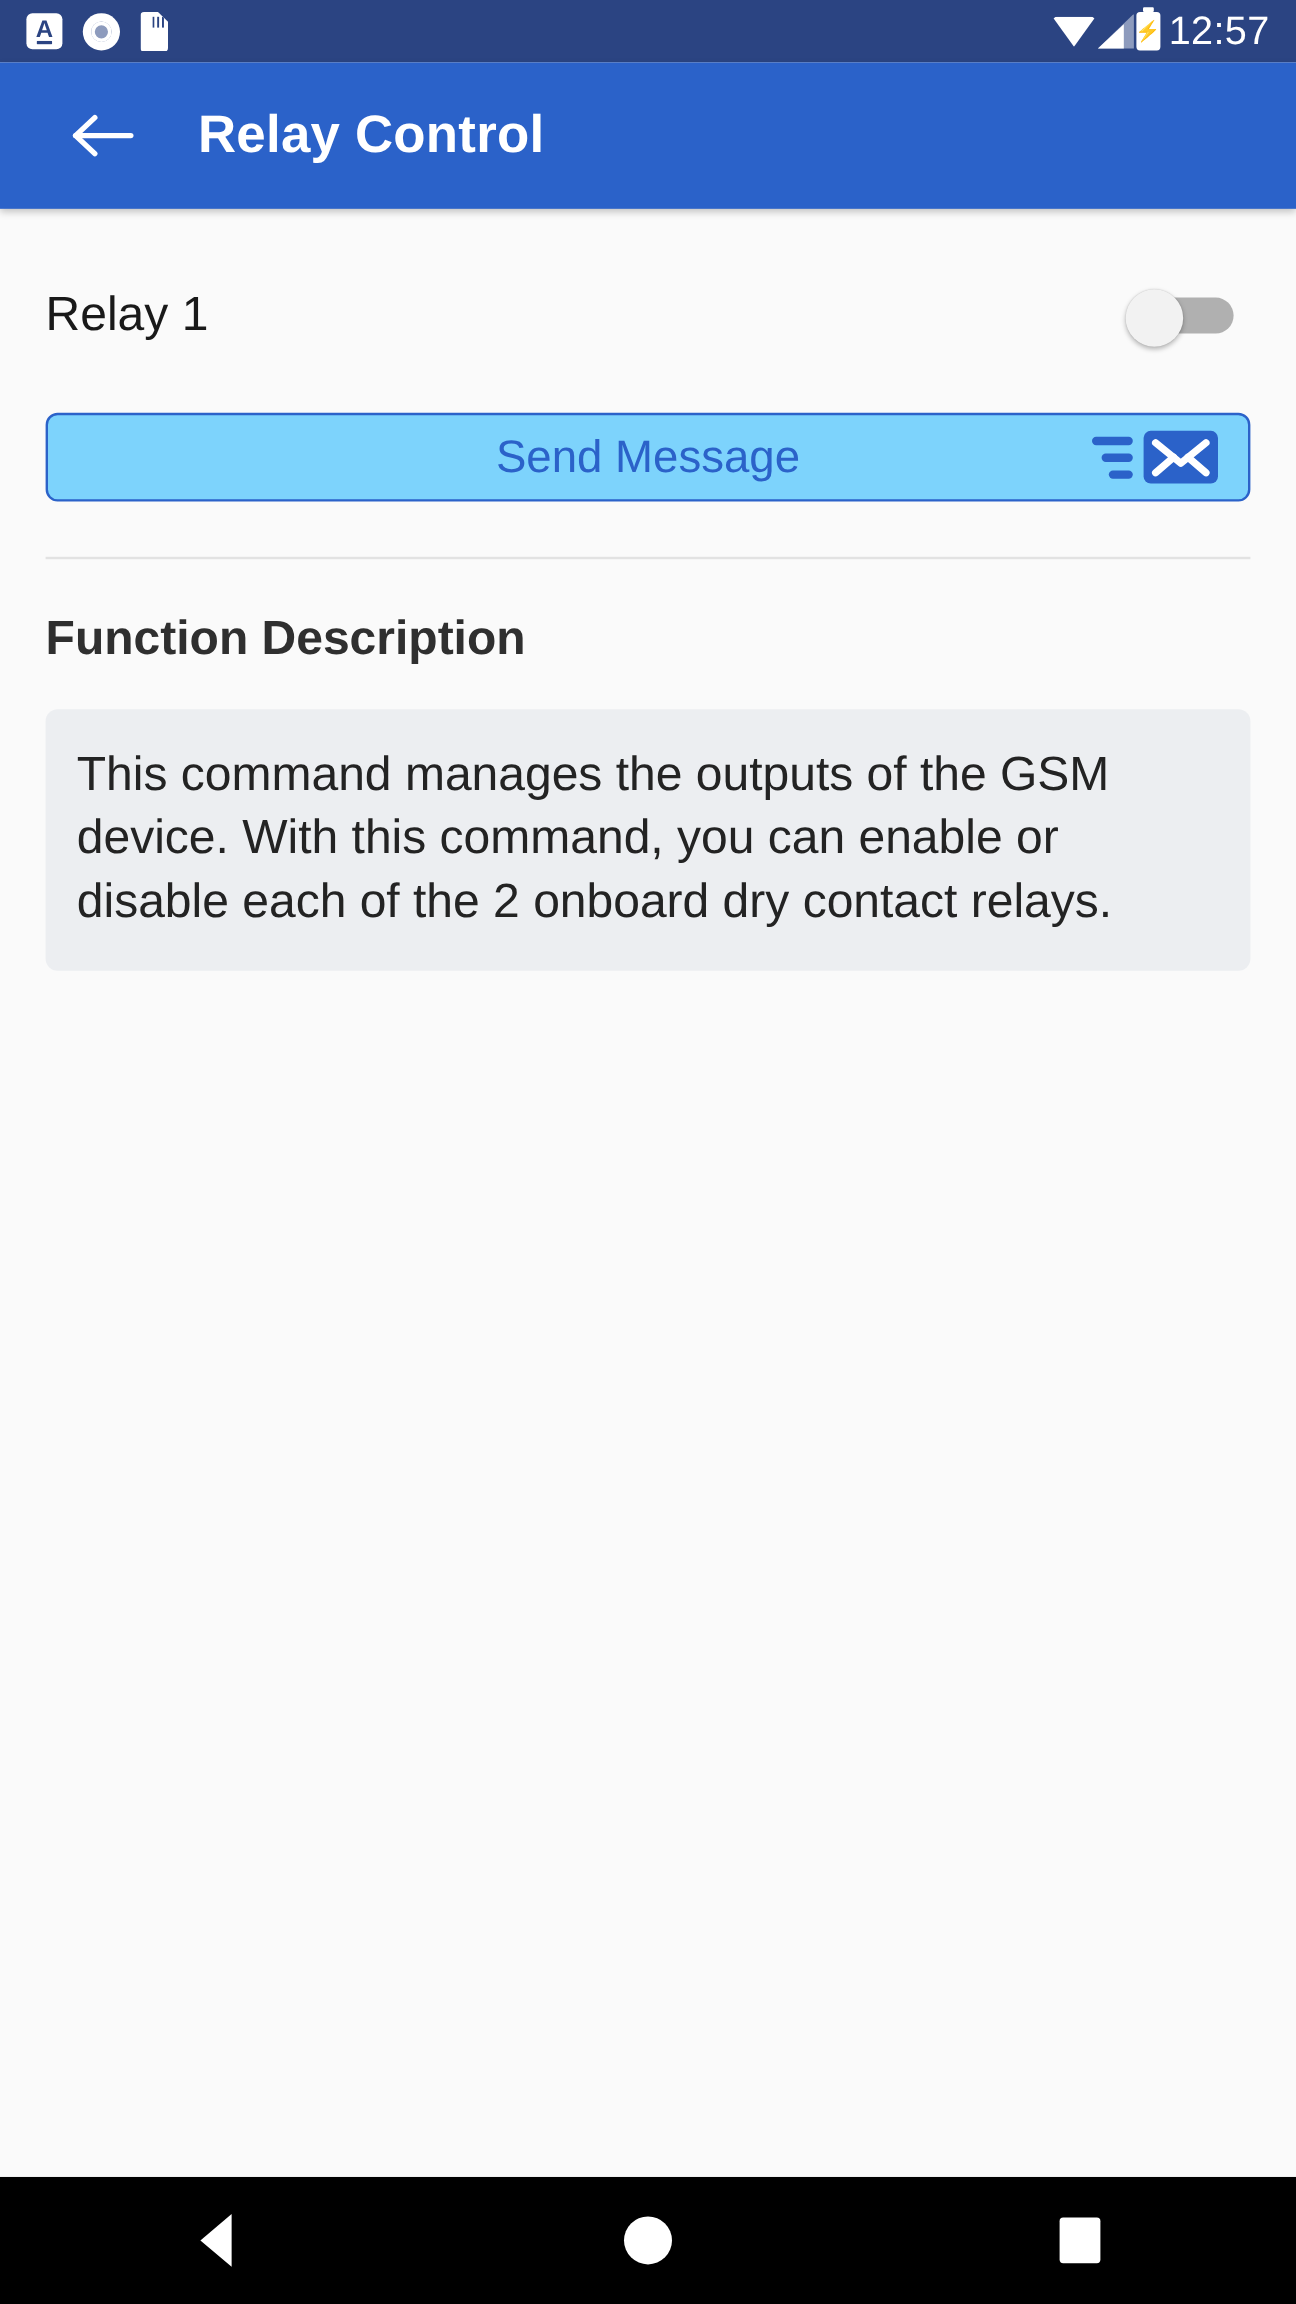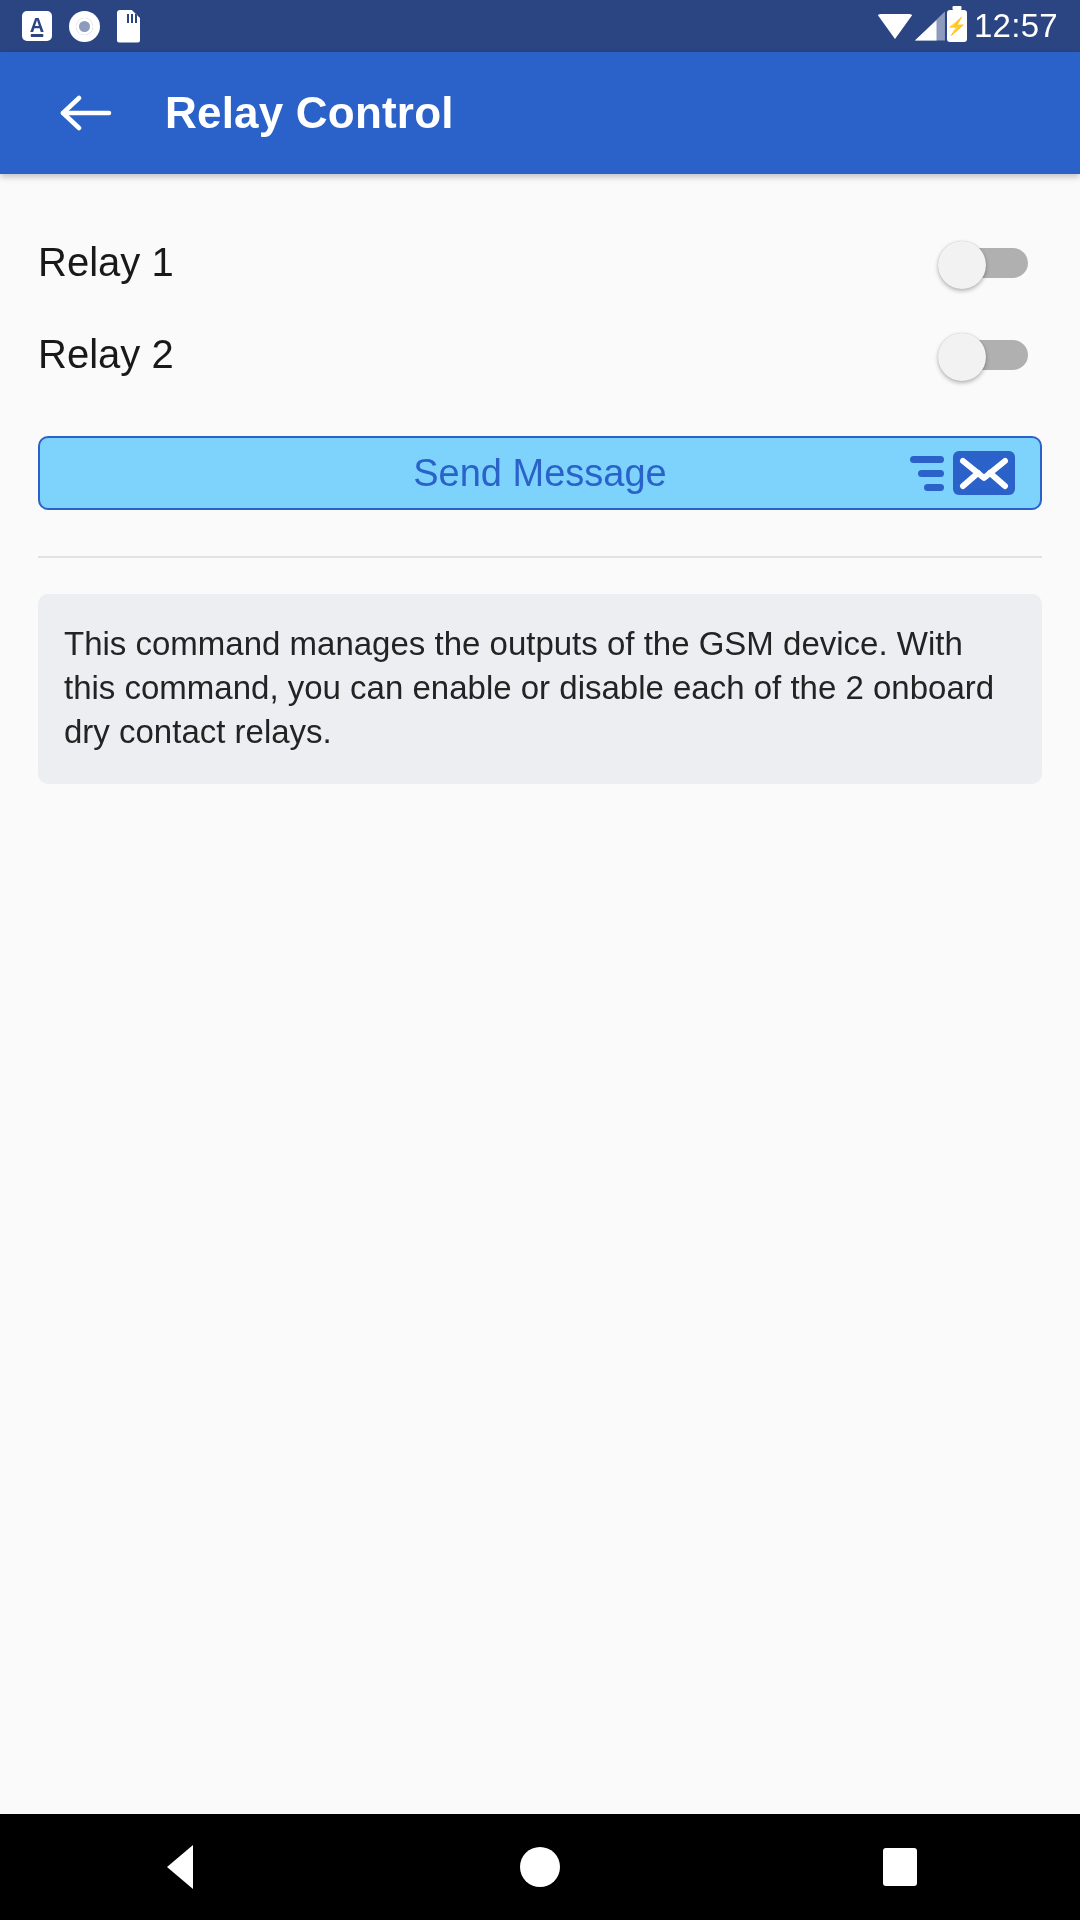--- a/index.html
+++ b/index.html
@@ -101,21 +101,21 @@
   .speedlines i:nth-child(1){ width:34px; }
   .speedlines i:nth-child(2){ width:26px; }
   .speedlines i:nth-child(3){ width:20px; }
 
   .divider { height:2px; background:#e2e2e2; margin:46px 0 0 0; }
 
   .section-title { font-size:40px; font-weight:700; color:#2f2f2f; margin-top:44px; }
 
   .desc-box { margin-top:36px; background:#eceef1; border-radius:10px;
     padding:28px 26px 30px 26px; }
-  .desc-text { font-size:33px; line-height:1.33; color:#232323; }
+  .desc-text { font-size:40px; line-height:1.33; color:#232323; }
 
   
   .navbar { flex:0 0 106px; height:106px; background:#000000;
     display:flex; align-items:center; justify-content:space-around; }
   .nav-btn { width:120px; height:106px; display:flex; align-items:center; justify-content:center;
     cursor:pointer; }
   .nav-back { width:0; height:0; border-top:22px solid transparent;
     border-bottom:22px solid transparent; border-right:26px solid #ffffff; }
   .nav-home { width:40px; height:40px; border-radius:50%; background:#ffffff; }
   .nav-recents { width:34px; height:38px; background:#ffffff; border-radius:3px; }
@@ -154,47 +154,41 @@
   <div class="content">
 
     <div class="relay-row first">
       <div class="relay-label">Relay 1</div>
       <div class="switch">
         <div class="track"></div>
         <div class="thumb"></div>
       </div>
     </div>
 
-    <div class="relay-row">
-      <div class="relay-label">Relay 2</div>
-      <div class="switch">
-        <div class="track"></div>
-        <div class="thumb"></div>
-      </div>
-    </div>
 
     <div class="action-btn">
       <div class="lbl">Send Message</div>
       <div class="btn-icon">
         <div class="speedlines">
             <i></i>
             <i></i>
             <i></i>
           </div>
         <svg width="64" height="48" viewBox="0 0 64 48">
           <rect x="1" y="2" width="62" height="44" rx="6" fill="#2b62c9"></rect>
           <path d="M11 12 L32 29 L53 12" stroke="#ffffff" stroke-width="6" stroke-linecap="round" stroke-linejoin="round" fill="none"></path>
           <path d="M11 37 L26 24 M53 37 L38 24" stroke="#ffffff" stroke-width="6" stroke-linecap="round" fill="none"></path>
         </svg>
       </div>
     </div>
 
 
     <div class="divider"></div>
 
+    <div class="section-title">Function Description</div>
 
     <div class="desc-box">
       <div class="desc-text">This command manages the outputs of the GSM device. With this command, you can enable or disable each of the 2 onboard dry contact relays.</div>
     </div>
 
   </div>
 
   <div class="navbar">
     <div class="nav-btn">
       <div class="nav-back"></div>

